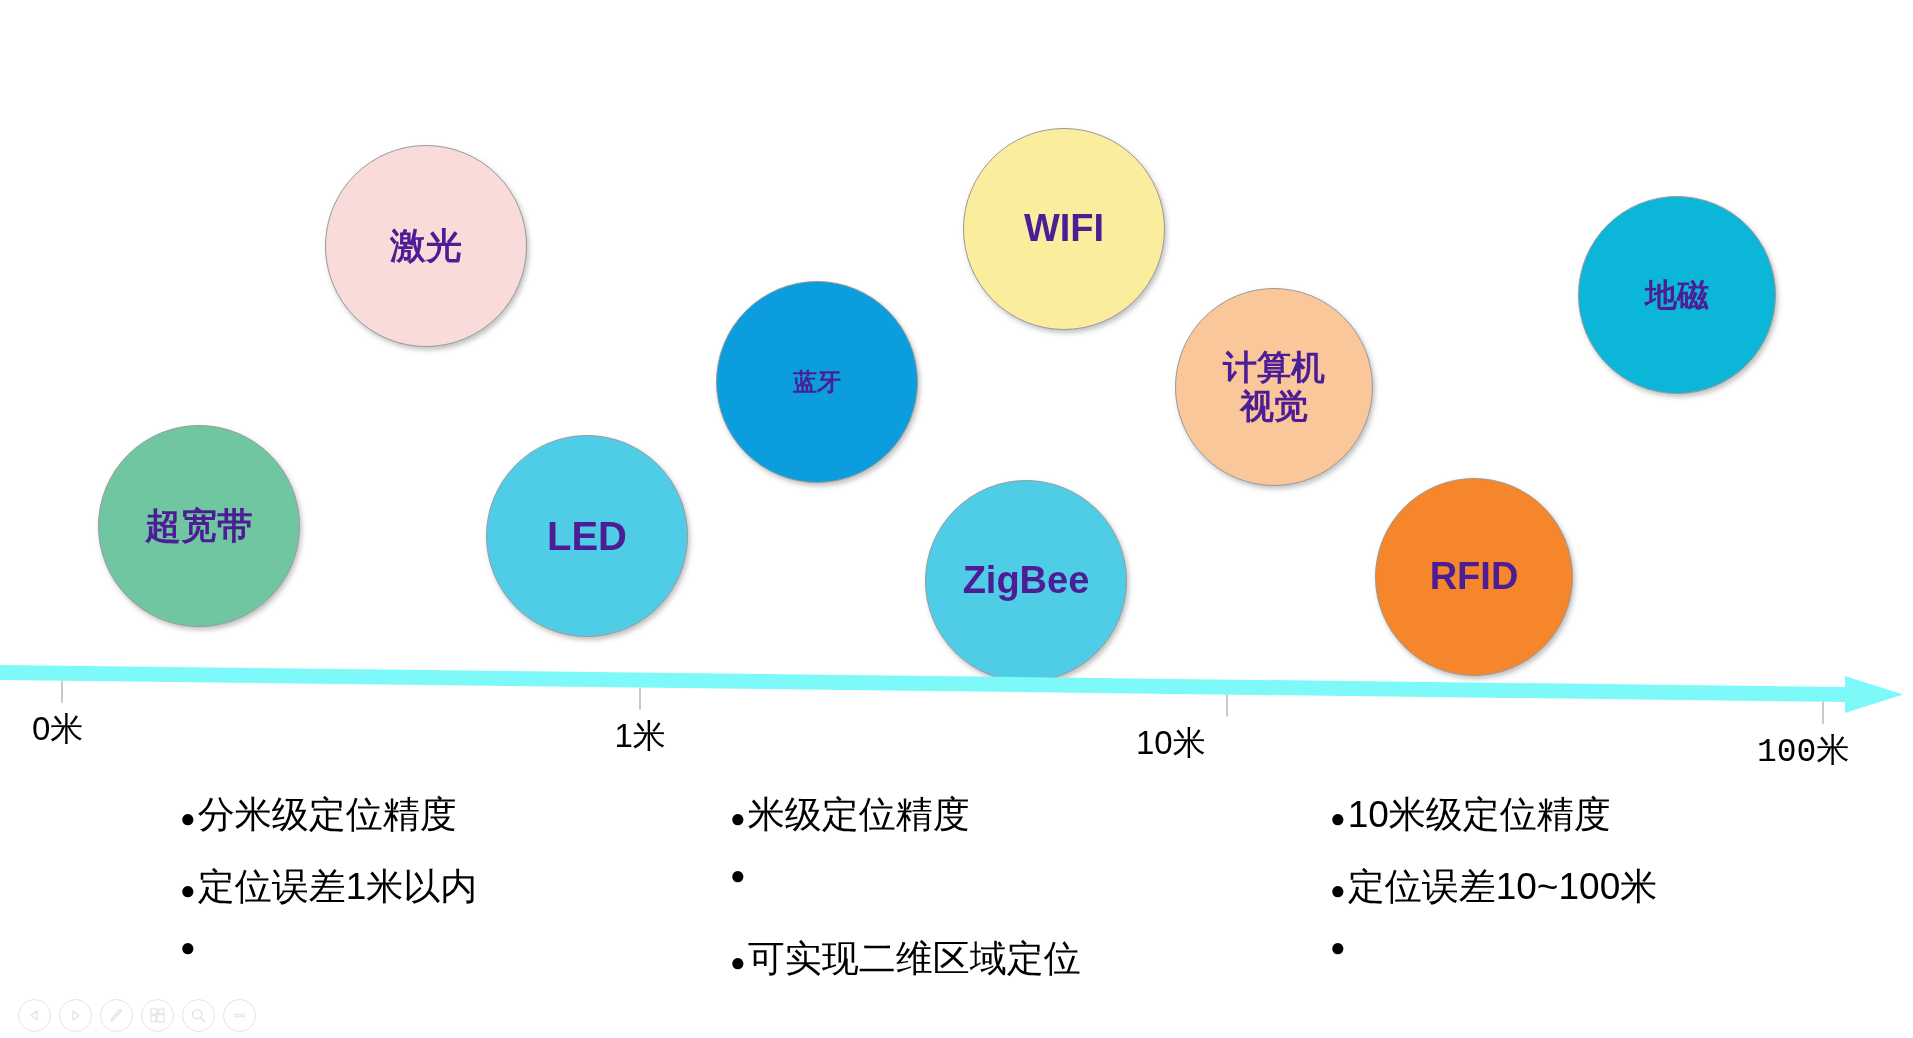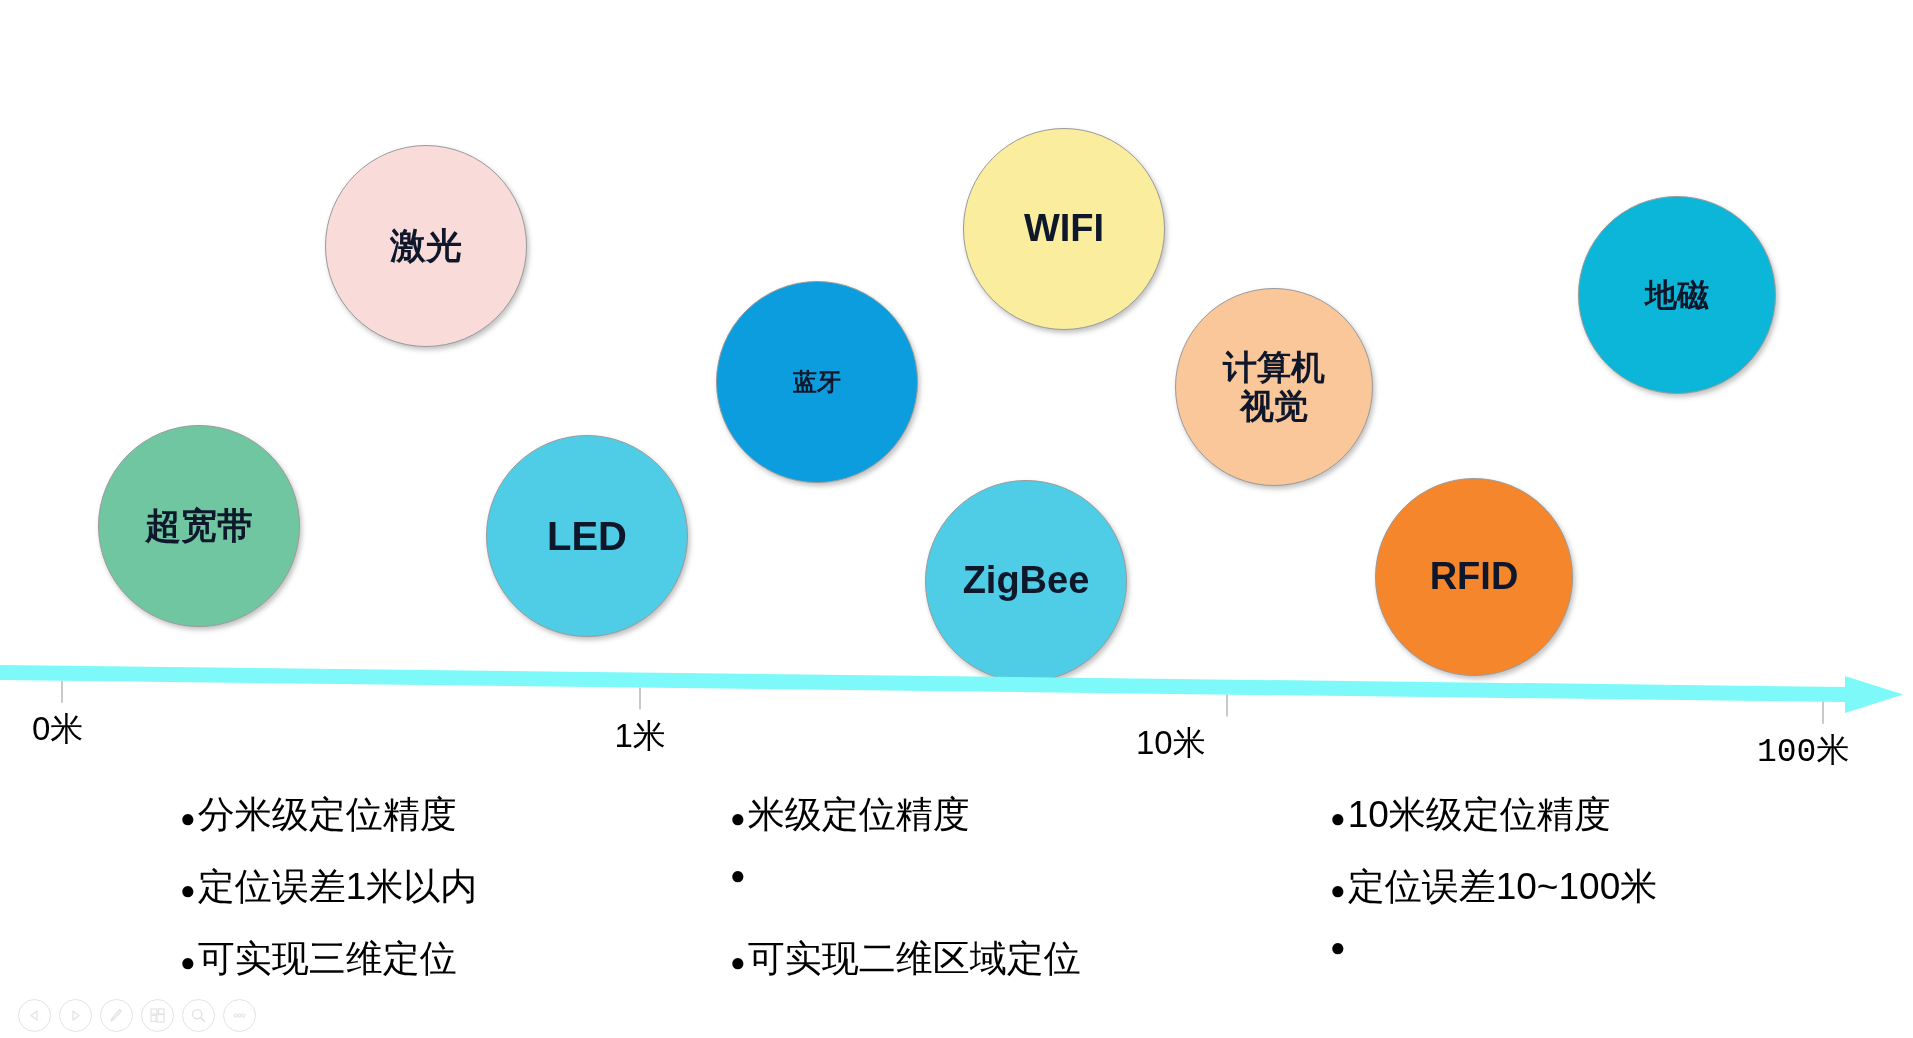--- a/index.html
+++ b/index.html
@@ -26,21 +26,21 @@
   
   .bubble {
     position: absolute;
     border-radius: 50%;
     box-sizing: border-box;
     border: 1.5px solid #9a9a9a;
     display: flex;
     align-items: center;
     justify-content: center;
     text-align: center;
-    color: #0f172a;
+    color: #4c1d95;
     font-weight: bold;
     line-height: 1.15;
     box-shadow: 2px 3px 5px rgba(120,120,120,0.45);
     user-select: none;
   }
   .bubble .blabel {
     display: block;
     white-space: pre-line;
   }
 
@@ -171,21 +171,20 @@
         <div class="bullet-row">
           <span class="bullet-dot">●</span>
           <span>分米级定位精度</span>
         </div>
         <div class="bullet-row">
           <span class="bullet-dot">●</span>
           <span>定位误差1米以内</span>
         </div>
         <div class="bullet-row">
           <span class="bullet-dot">●</span>
-          <span>可实现三维定位</span>
         </div>
       </div>
       <div class="col" style="left: 730px;">
         <div class="bullet-row">
           <span class="bullet-dot">●</span>
           <span>米级定位精度</span>
         </div>
         <div class="bullet-row">
           <span class="bullet-dot">●</span>
         </div>

